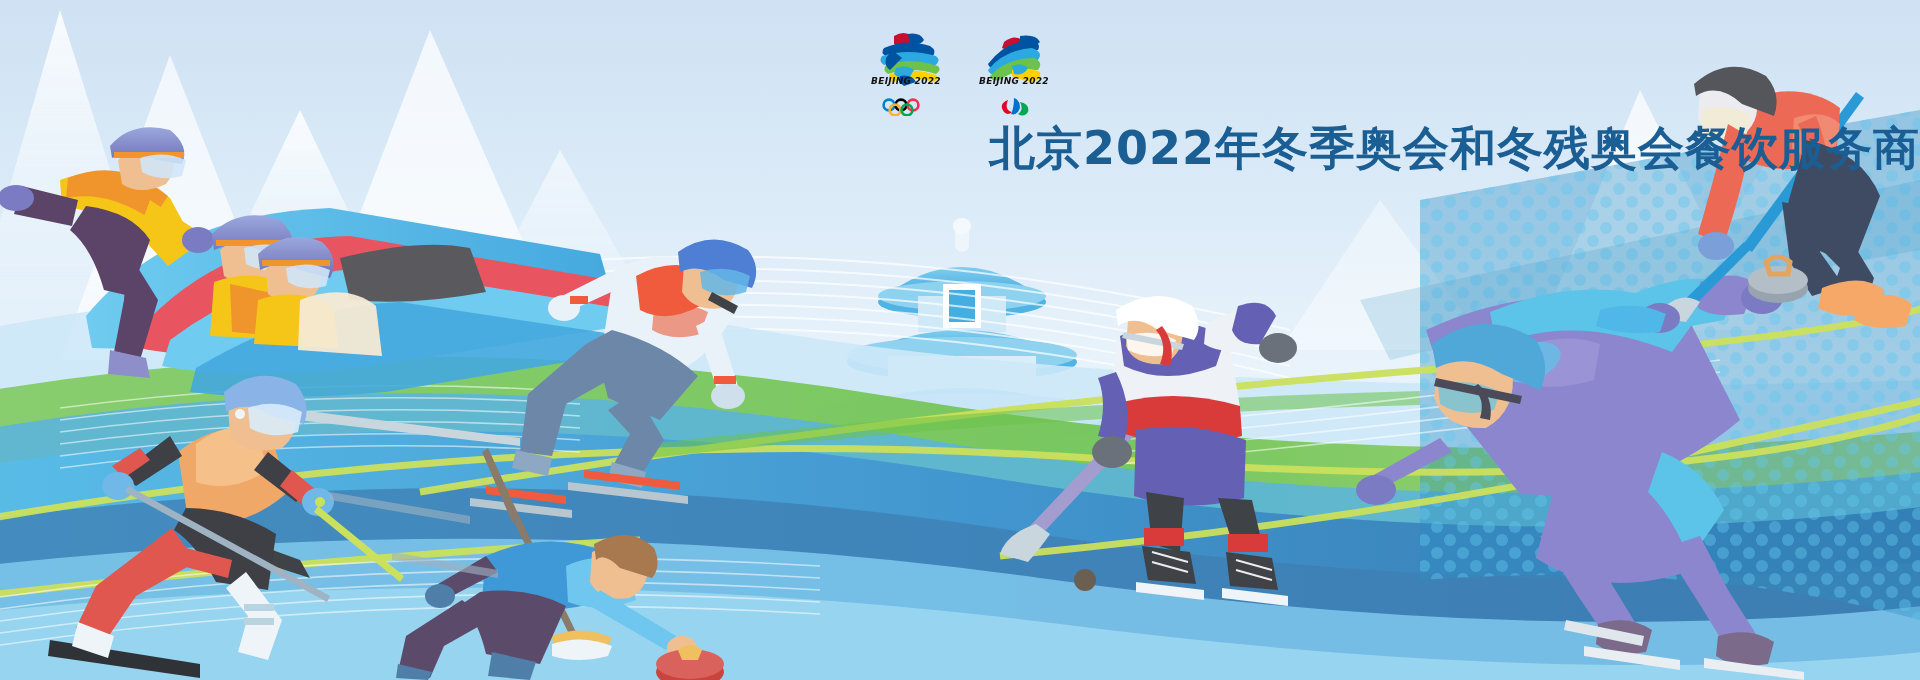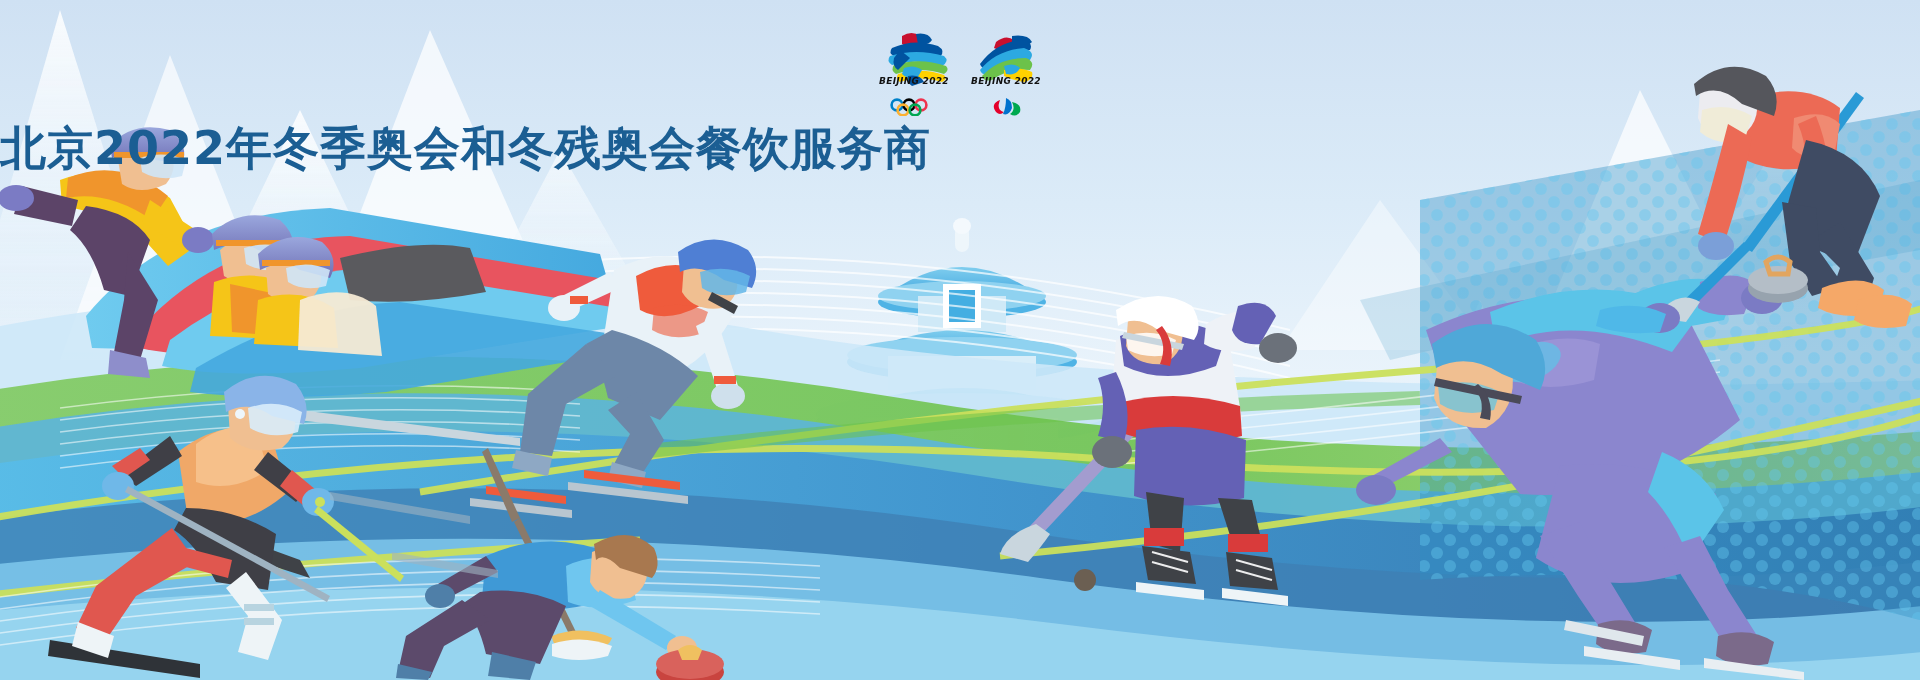--- a/index.html
+++ b/index.html
@@ -3,32 +3,32 @@
 <meta charset="utf-8">
 <style>
   html,body{margin:0;padding:0;background:#d6e6f5;}
   body{font-family:"Liberation Sans","DejaVu Sans",sans-serif;}
   #banner{
     position:relative;width:1920px;height:680px;overflow:hidden;
     background:linear-gradient(180deg,#cfe1f3 0%,#d8e8f6 28%,#e4f0fa 52%,#cfe6f7 75%,#bfdcf2 100%);
   }
   #banner svg.layer{position:absolute;left:0;top:0;width:1920px;height:680px;}
   .title-wrap{
-    position:absolute;left:0;top:118px;width:1920px;text-align:left;
+    position:absolute;left:0;top:118px;width:1920px;text-align:right;
     pointer-events:none;
   }
   .title{
     display:inline-block;
     font-family:"DejaVu Sans","Liberation Sans",sans-serif;
     font-weight:700;font-size:46px;letter-spacing:1px;
     color:#1b5e93;white-space:nowrap;
   }
   .logos{
     position:absolute;left:860px;top:24px;width:200px;height:92px;
-    display:flex;justify-content:center;align-items:flex-start;
+    display:flex;justify-content:space-between;align-items:flex-start;
   }
   .logo{width:92px;height:92px;position:relative;}
   .logo svg{width:92px;height:92px;display:block;}
   .logo-text{
     position:absolute;left:0;right:0;top:52px;text-align:center;
     font-family:"DejaVu Sans","Liberation Sans",sans-serif;
     font-weight:700;font-style:italic;font-size:9px;color:#111;
     letter-spacing:.3px;
   }
 </style>

